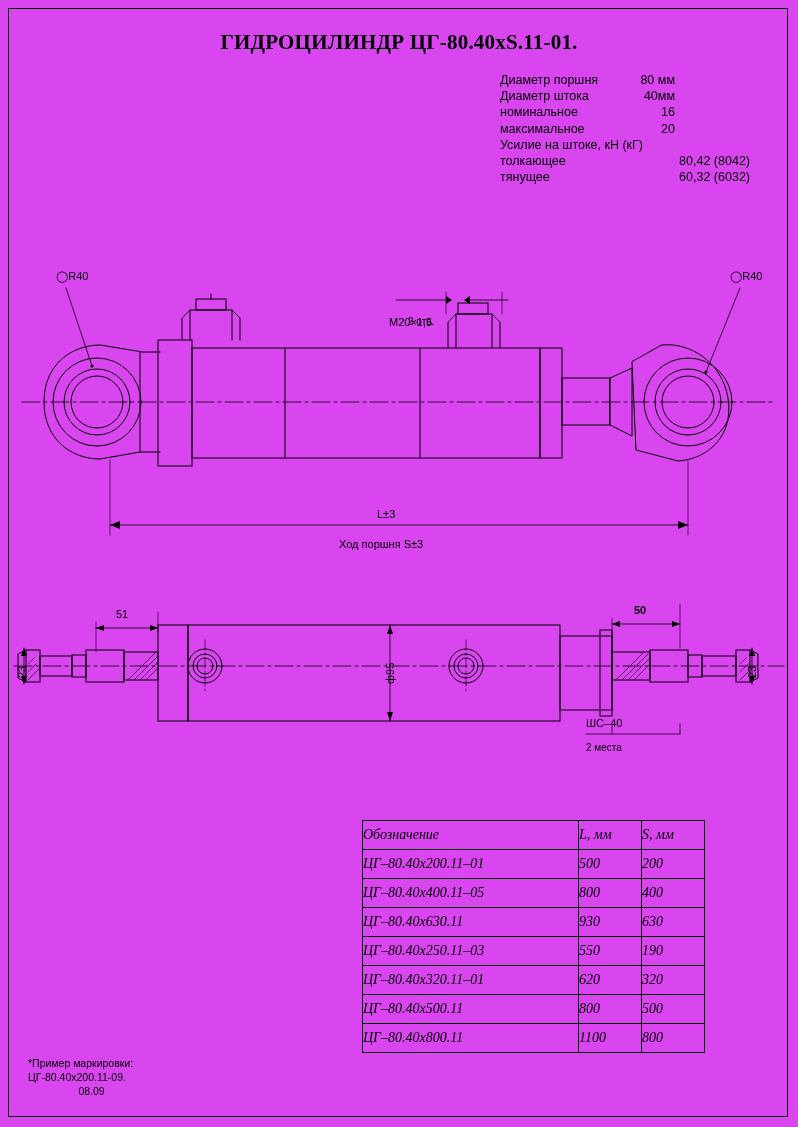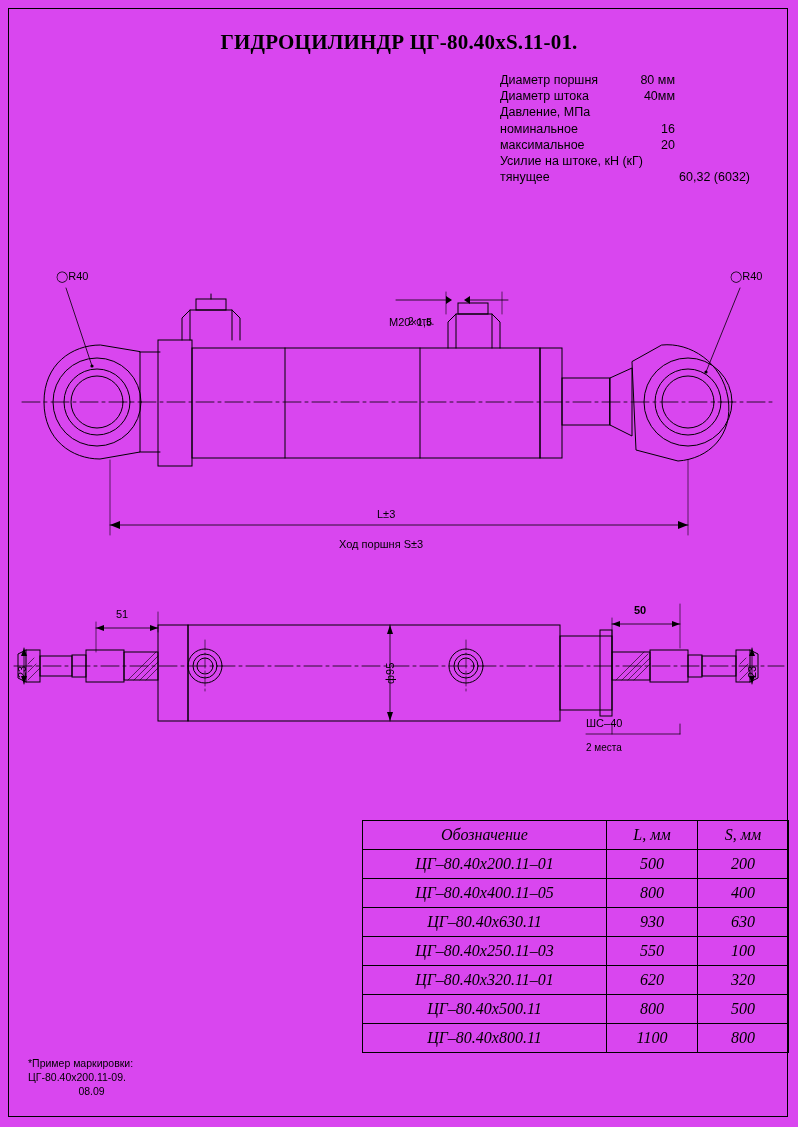--- a/index.html
+++ b/index.html
@@ -10,42 +10,42 @@
   .specs{position:absolute;left:500px;top:72px;width:250px;font-size:12.5px;line-height:16.2px;}
   .specs .row{position:relative;height:16.2px;white-space:nowrap;}
   .specs .val{position:absolute;right:0;top:0;}
   .specs .val.mid{right:75px;}
   .lbl{position:absolute;font-size:11px;white-space:nowrap;}
   .lbl.small{font-size:10px;}
   .vert{transform:rotate(-90deg);transform-origin:left top;}
   .note{position:absolute;left:28px;top:1056px;font-size:10.5px;line-height:14px;}
   svg{position:absolute;left:0;top:0;}
   table.tbl{position:absolute;left:362px;top:820px;border-collapse:collapse;}
-  table.tbl td,table.tbl th{border:1px solid #000;font-family:"Liberation Serif", serif;font-style:italic;font-size:16px;text-align:center;padding:3px 14px;height:22px;}
+  table.tbl td,table.tbl th{border:1px solid #000;font-family:"Liberation Serif", serif;font-style:italic;font-size:14px;text-align:left;padding:3px 0;height:22px;}
   table.tbl th{font-weight:normal;}
   .c-name{width:215px;}
   .c-l{width:62px;}
   .c-s{width:62px;}
 </style>
 </head>
 <body>
 
 <div id="page">
 
   <div class="frame"></div>
 
   <div class="title">ГИДРОЦИЛИНДР ЦГ-80.40xS.11-01.</div>
 
   <div class="specs">
     <div class="row"><span>Диаметр поршня</span><span class="val mid">80 мм</span></div>
     <div class="row"><span>Диаметр штока</span><span class="val mid">40мм</span></div>
-    <div class="row"><span>Давление, МПа</span><span class="val mid"></span></div>
     <div class="row"><span>номинальное</span><span class="val mid">16</span></div>
     <div class="row"><span>максимальное</span><span class="val mid">20</span></div>
     <div class="row"><span>Усилие на штоке, кН (кГ)</span><span class="val mid"></span></div>
+    <div class="row"><span>толкающее</span><span class="val">80,42 (8042)</span></div>
     <div class="row"><span>тянущее</span><span class="val">60,32 (6032)</span></div>
   </div>
 
   <svg width="798" height="1127" viewBox="0 0 798 1127">
     <g fill="none" stroke="#000" stroke-width="1" stroke-linecap="round">
 
       <line x1="22" y1="402" x2="776" y2="402" stroke-dasharray="18,4,3,4" stroke-width="0.8"></line>
 
       <path d="M100 345 C72 345 44 364 44 402 C44 440 72 459 100 459 L140 452 L140 352 Z"></path>
       <circle cx="97" cy="402" r="44"></circle>
@@ -216,21 +216,21 @@
           <td>400</td>
         </tr>
       <tr>
           <td>ЦГ–80.40x630.11</td>
           <td>930</td>
           <td>630</td>
         </tr>
       <tr>
           <td>ЦГ–80.40x250.11–03</td>
           <td>550</td>
-          <td>100</td>
+          <td>190</td>
         </tr>
       <tr>
           <td>ЦГ–80.40x320.11–01</td>
           <td>620</td>
           <td>320</td>
         </tr>
       <tr>
           <td>ЦГ–80.40x500.11</td>
           <td>800</td>
           <td>500</td>

